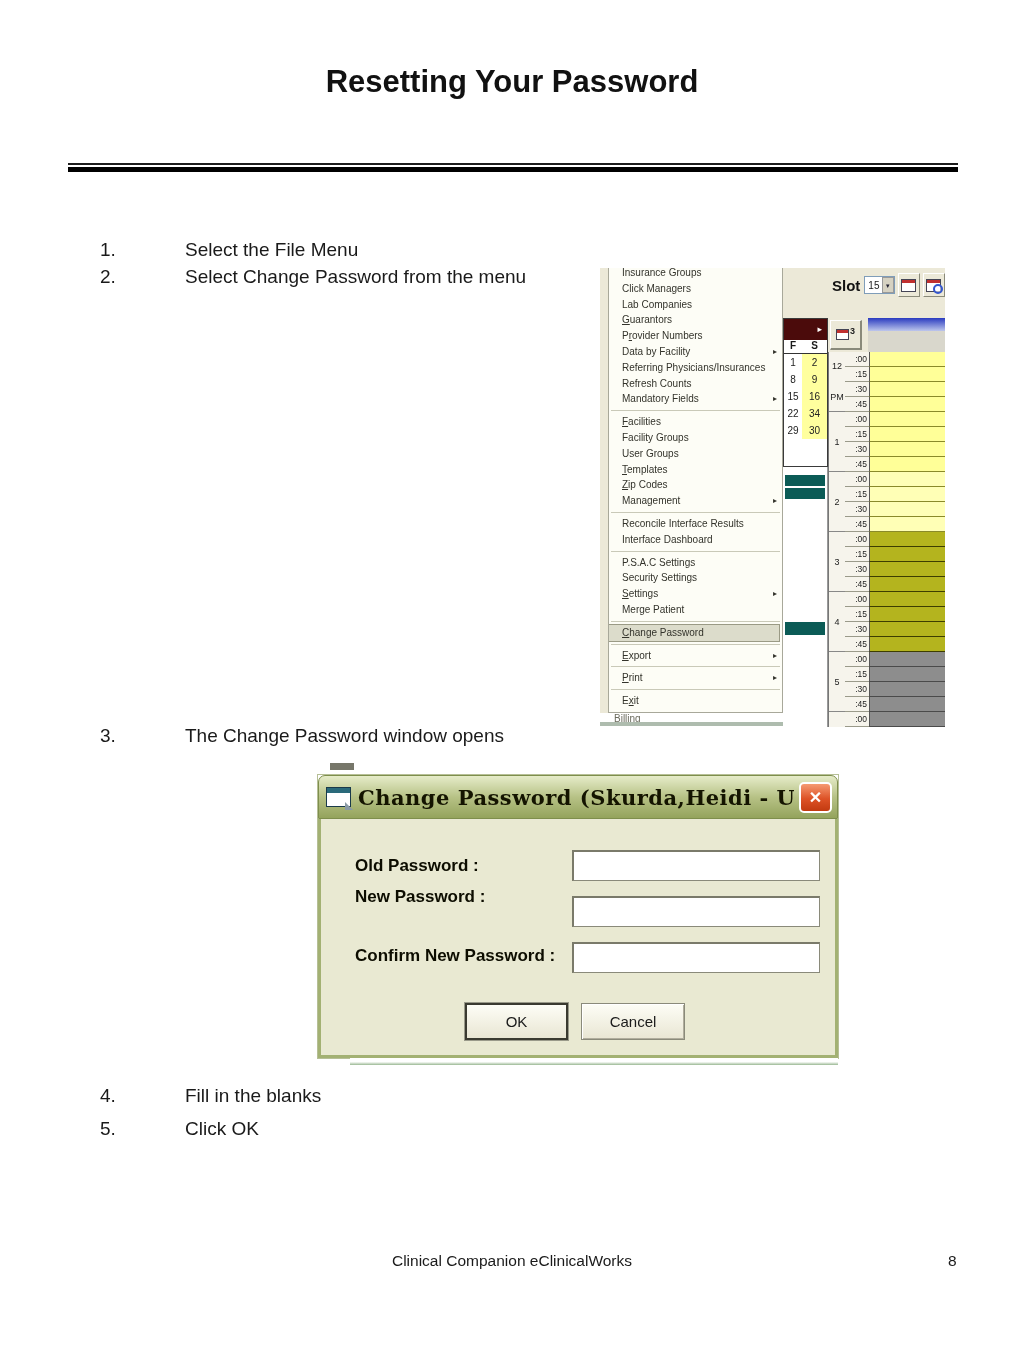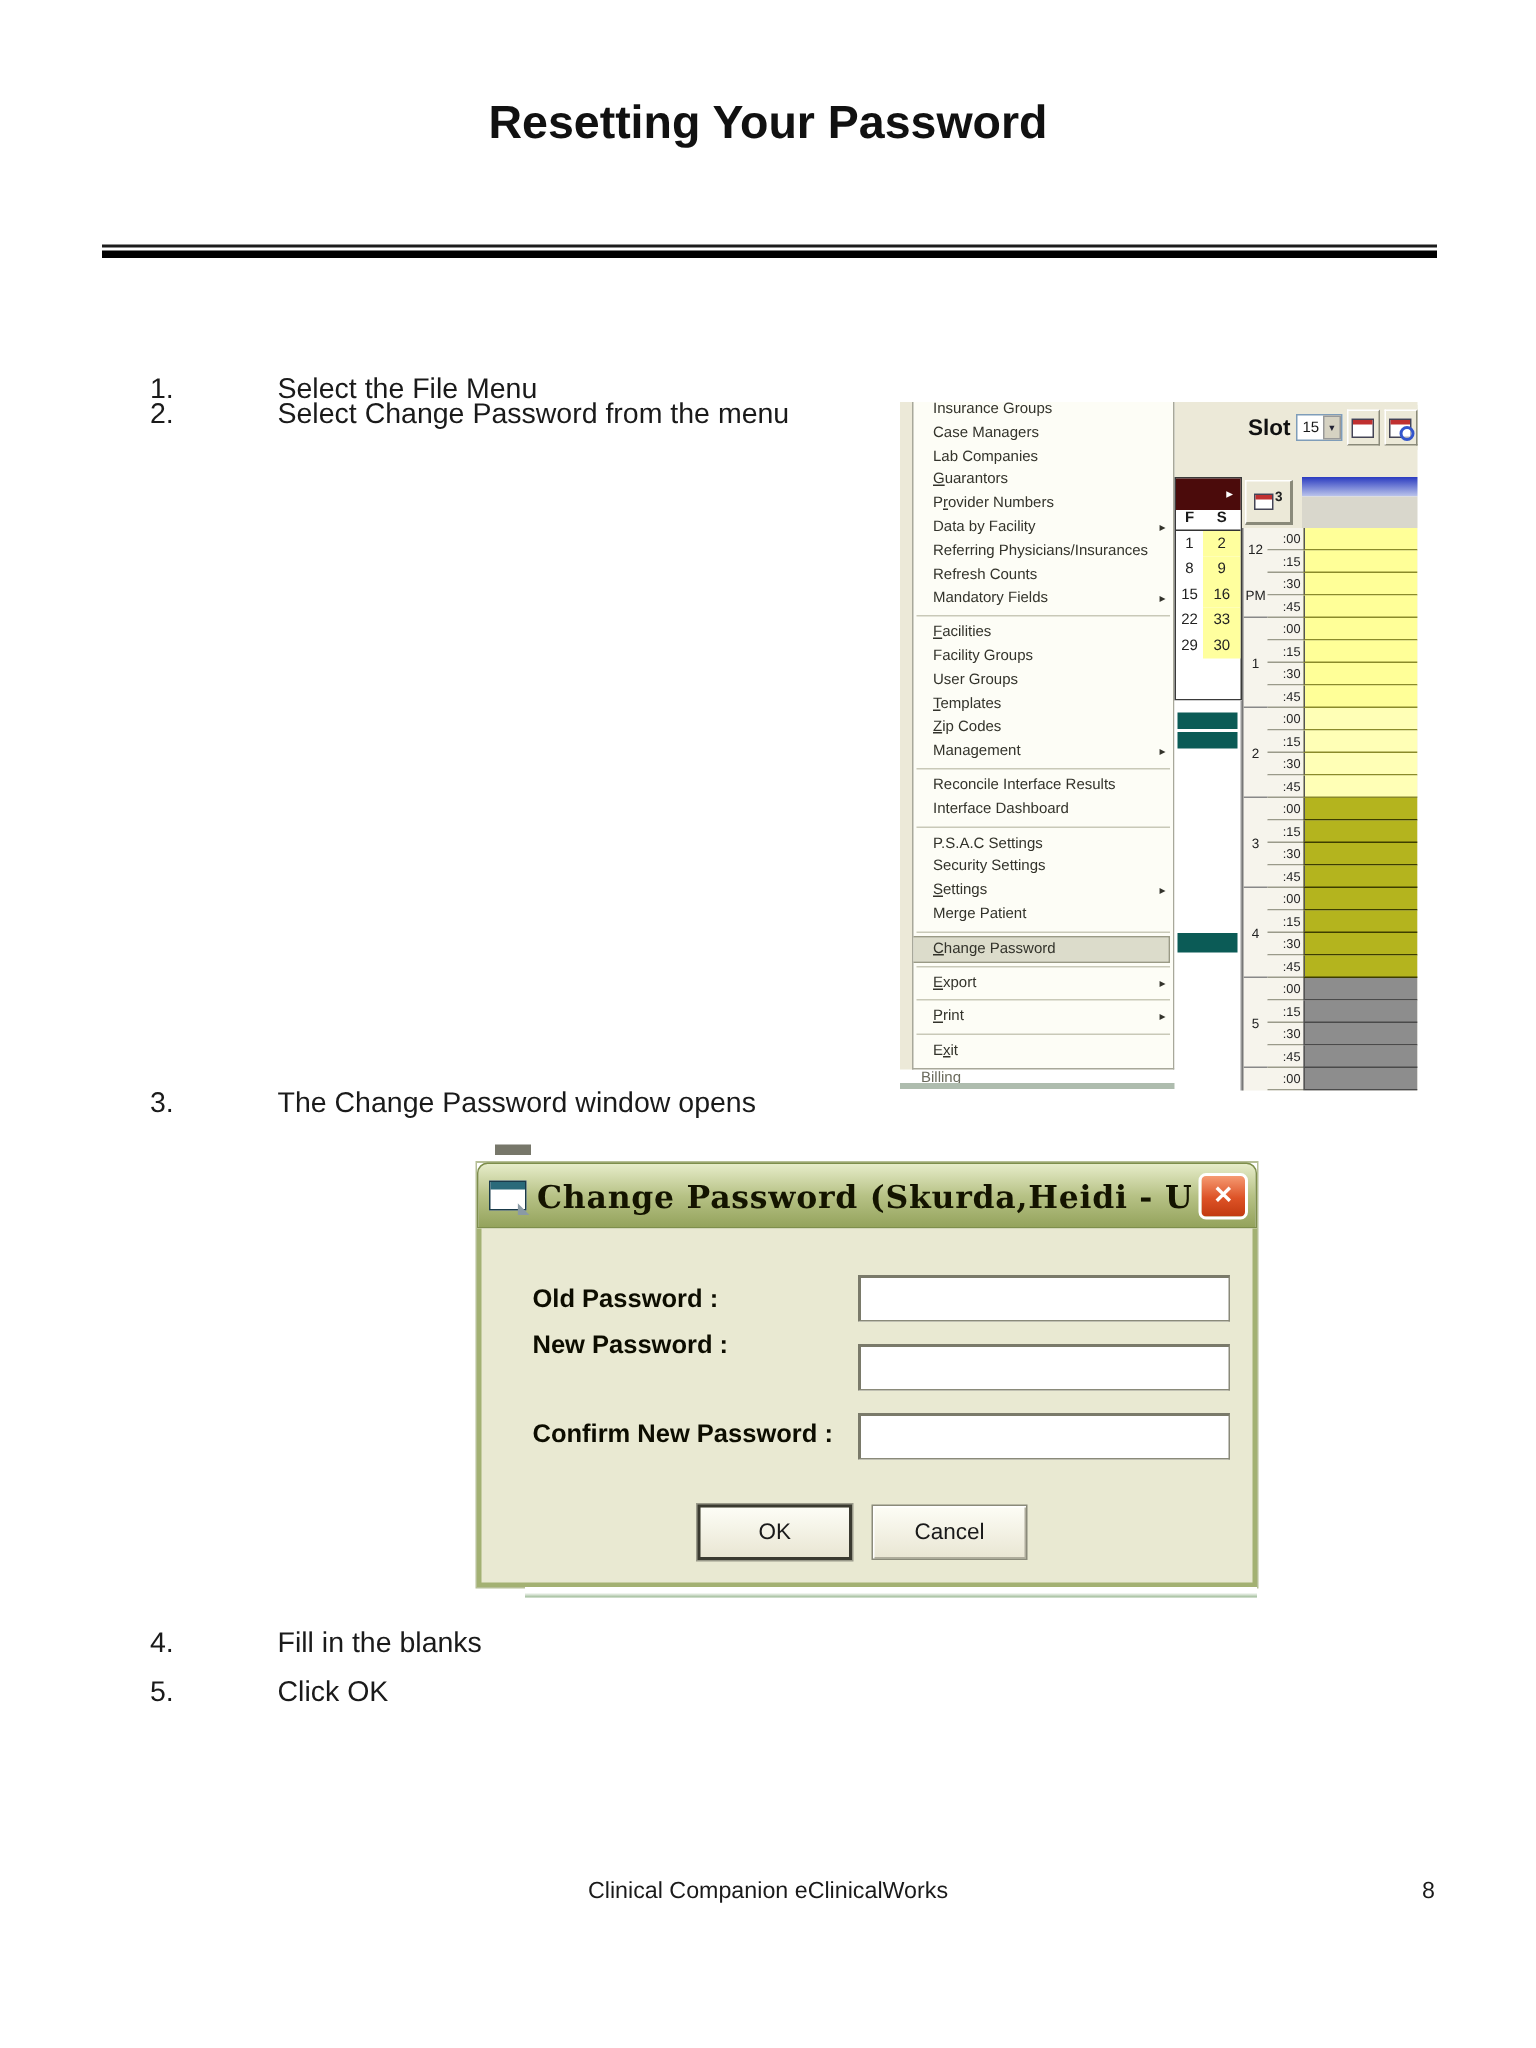--- a/index.html
+++ b/index.html
@@ -145,21 +145,21 @@
 <div class="page">
 
   <h1 class="doc-title">Resetting Your Password</h1>
 
   <div class="divider">
     <div class="d-thin"></div>
     <div class="d-thick"></div>
   </div>
 
 
-  <div class="step" style="top:249px">
+  <div class="step" style="top:239px">
     <span class="step-num">1.</span><span class="step-text">Select the File Menu</span>
   </div>
   <div class="step" style="top:266px">
     <span class="step-num">2.</span><span class="step-text">Select Change Password from the menu</span>
   </div>
   <div class="step" style="top:725px">
     <span class="step-num">3.</span><span class="step-text">The Change Password window opens</span>
   </div>
   <div class="step" style="top:1085px">
     <span class="step-num">4.</span><span class="step-text">Fill in the blanks</span>
@@ -171,21 +171,21 @@
   <div class="shot-menu">
     <div class="gutter"></div>
     <div class="beige-top"></div>
     <div class="beige-mid"></div>
 
     <div class="menu-panel">
         <div class="menu-item clipped">
           <span class="mi-label">Insurance Groups</span>
         </div>
         <div class="menu-item">
-          <span class="mi-label">Case Managers</span>
+          <span class="mi-label">Click Managers</span>
         </div>
         <div class="menu-item">
           <span class="mi-label">Lab Companies</span>
         </div>
         <div class="menu-item">
           <span class="mi-label"><u>G</u>uarantors</span>
         </div>
         <div class="menu-item">
           <span class="mi-label">P<u>r</u>ovider Numbers</span>
         </div>
@@ -294,21 +294,21 @@
           <div class="mc-row">
             <div class="f-cell">8</div>
             <div class="s-cell">9</div>
           </div>
           <div class="mc-row">
             <div class="f-cell">15</div>
             <div class="s-cell">16</div>
           </div>
           <div class="mc-row">
             <div class="f-cell">22</div>
-            <div class="s-cell">33</div>
+            <div class="s-cell">34</div>
           </div>
           <div class="mc-row">
             <div class="f-cell">29</div>
             <div class="s-cell">30</div>
           </div>
         </div>
     </div>
     <div class="cal-col-below">
       <div class="teal-bar t1"></div>
       <div class="teal-bar t2"></div>

